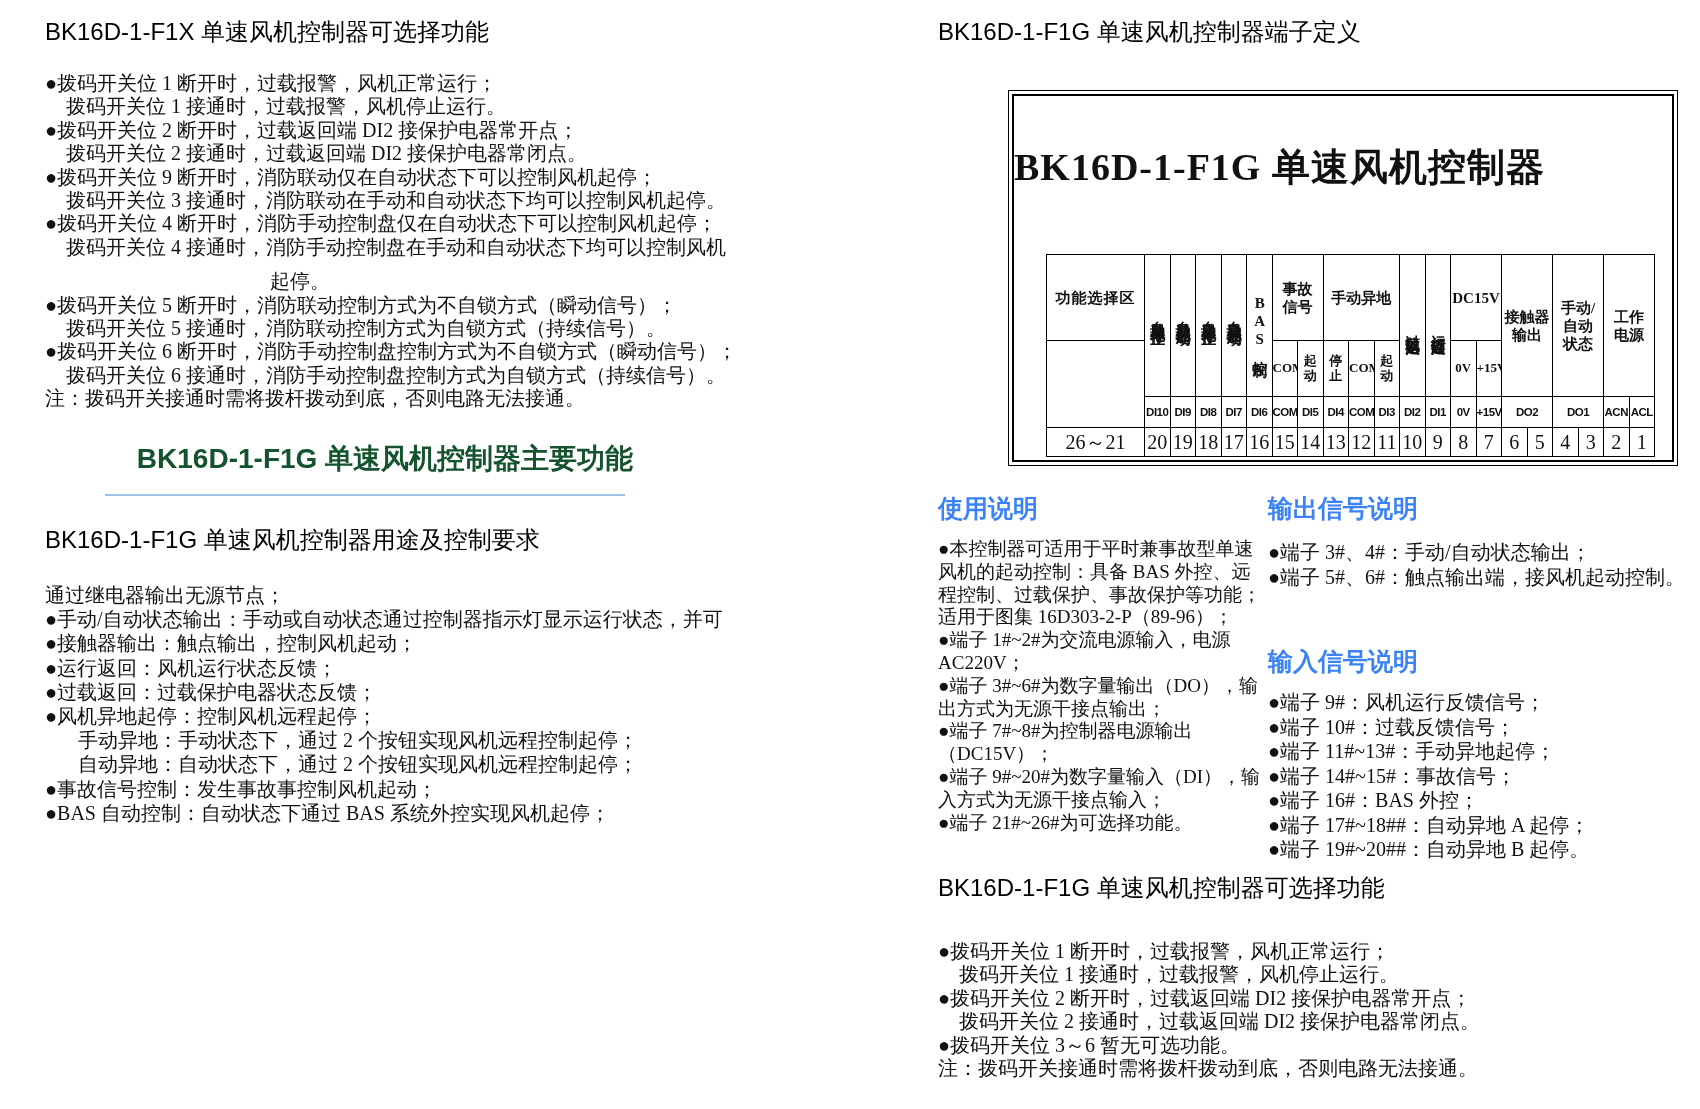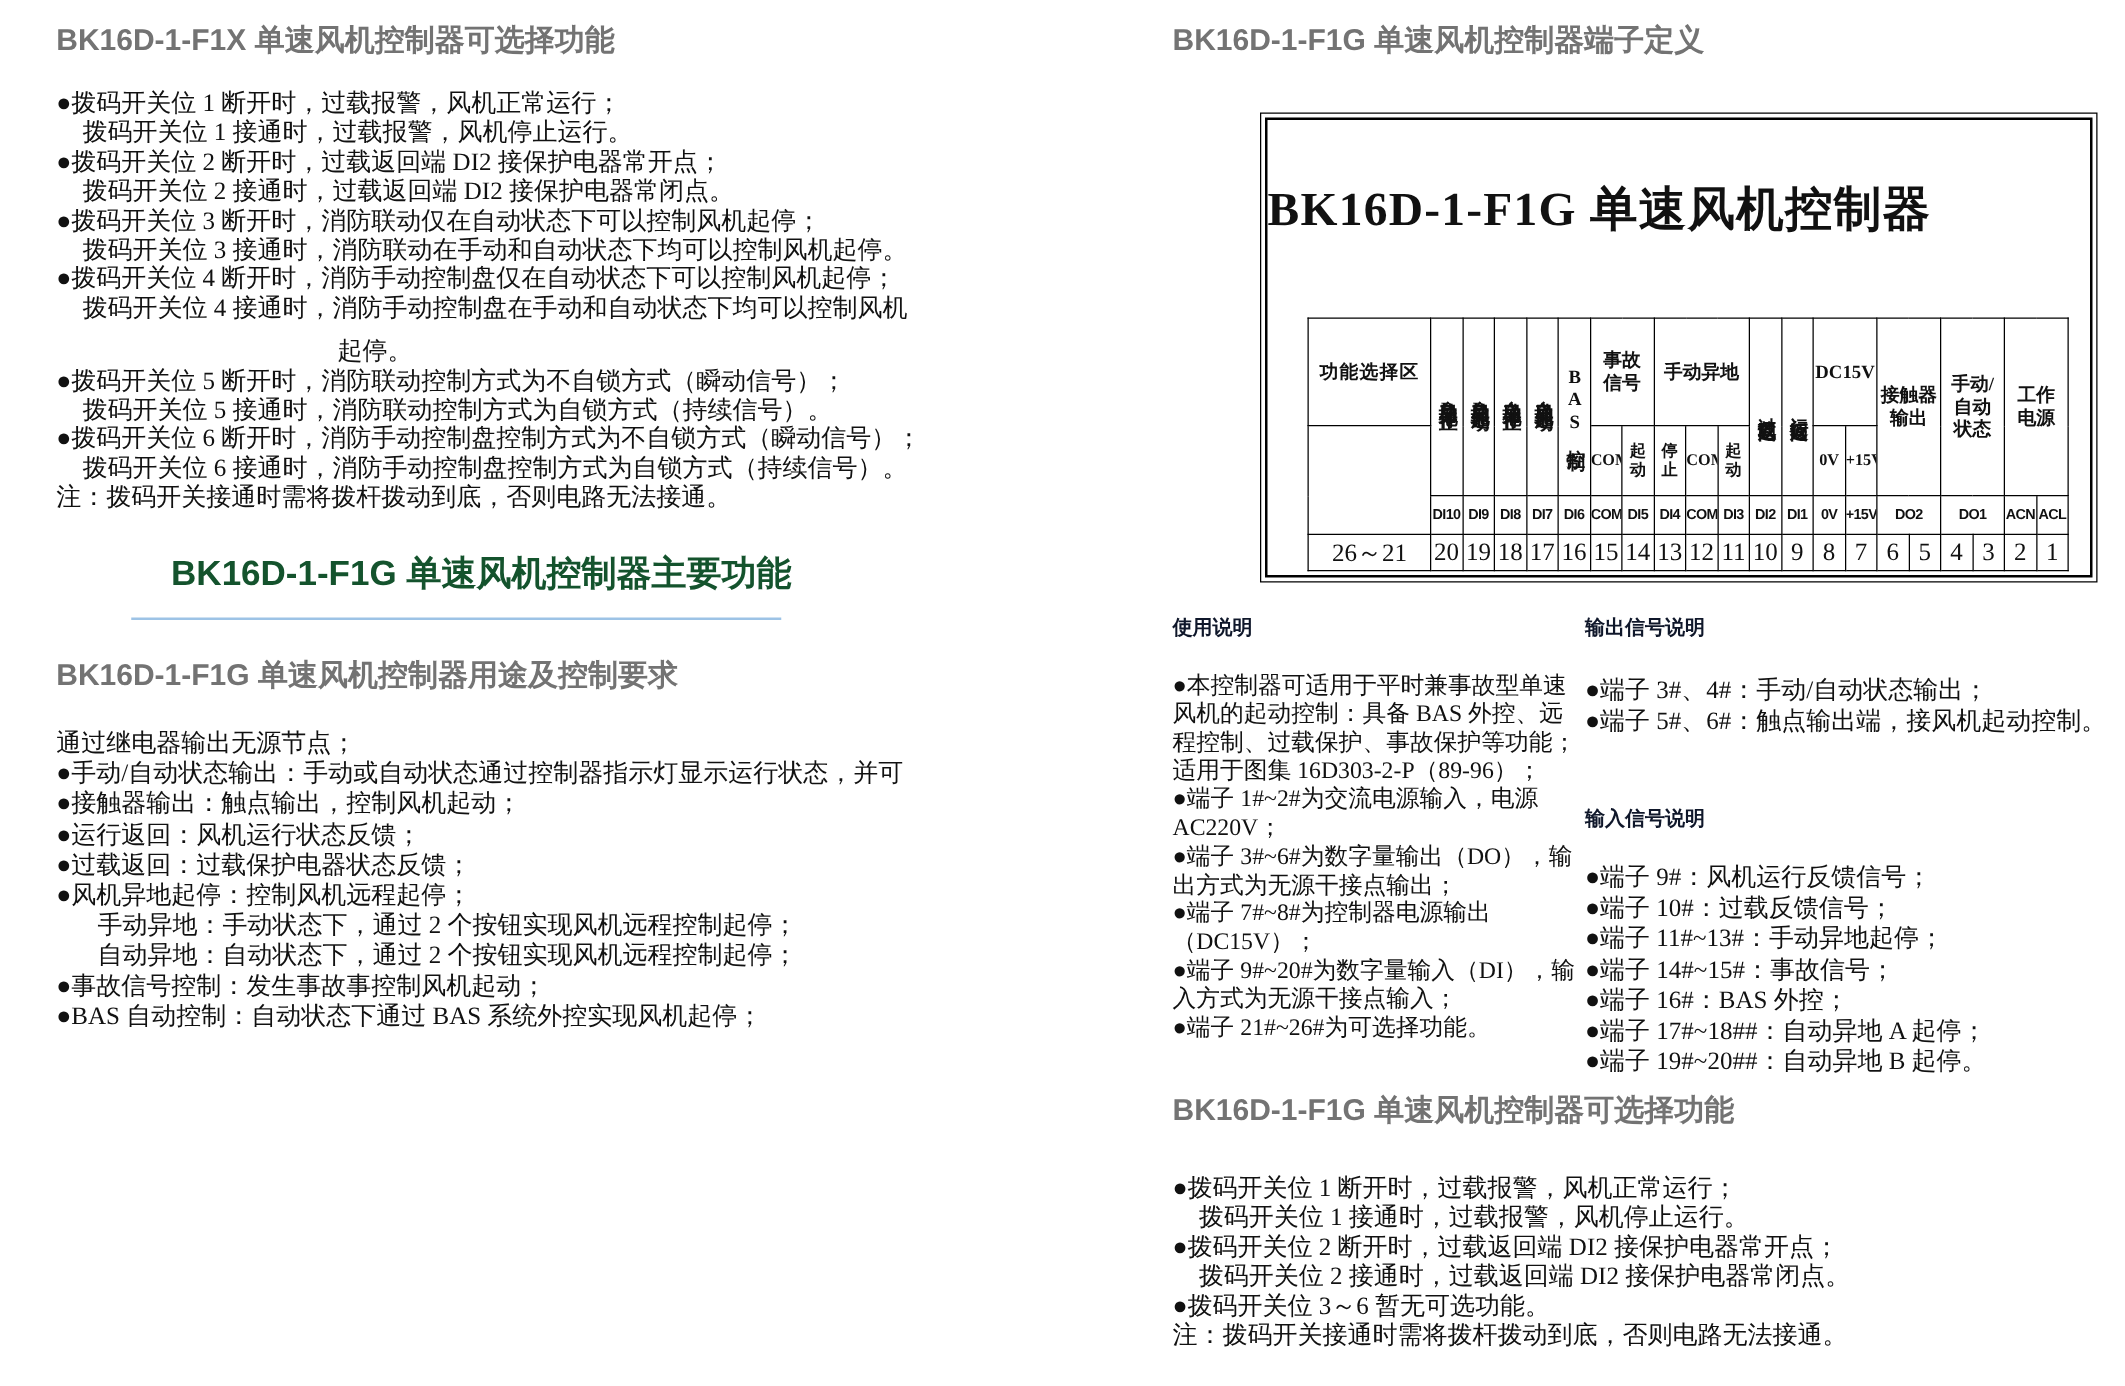--- a/index.html
+++ b/index.html
@@ -1,25 +1,25 @@
 <!DOCTYPE html>
 <html><head>
 <meta charset="utf-8">
 <style>
   html,body{margin:0;padding:0;background:#fff;}
   .page{position:relative;width:1700px;height:1109px;background:#ffffff;overflow:hidden;
         font-family:"Liberation Serif","DejaVu Serif",serif;color:#111;}
   .abs{position:absolute;}
-  .h-blue{font-family:"Liberation Sans","DejaVu Sans",sans-serif;font-weight:700;
-          color:#737373;font-size:24px;white-space:nowrap;}
+  .h-blue{font-family:"Liberation Sans","DejaVu Sans",sans-serif;font-weight:400;
+          color:#000000;font-size:24px;white-space:nowrap;}
   .h-center{font-family:"Liberation Sans","DejaVu Sans",sans-serif;font-weight:700;
             color:#14532d;font-size:28px;text-align:center;white-space:nowrap;}
   .rule{background:#9dc3e6;height:2px;}
   .h-black{font-family:"Liberation Sans","DejaVu Sans",sans-serif;font-weight:700;
-           color:#0f172a;font-size:16px;white-space:nowrap;}
+           color:#3b82f6;font-size:25px;white-space:nowrap;}
   .tlist .tline{font-size:20px;line-height:23.4px;white-space:nowrap;}
   .tlist2 .tline{font-size:20px;line-height:24.2px;white-space:nowrap;}
   .plist .tline{font-size:19px;line-height:22.8px;white-space:normal;}
   .plist25 .tline{font-size:20px;line-height:24.5px;white-space:normal;}
 
   
   .dbox{position:absolute;left:1008px;top:90px;width:668px;height:374px;border:1.5px solid #000;}
   .dbox-in{position:absolute;left:3px;top:3px;right:3px;bottom:3px;border:2px solid #000;}
   .dbox-title{position:absolute;left:0;right:0;top:46px;text-align:left;
               font-size:38px;font-weight:700;letter-spacing:1px;white-space:nowrap;}
@@ -44,21 +44,21 @@
 
 <div class="page">
 
   <div class="abs h-blue" style="left:45px;top:16px;">BK16D-1-F1X 单速风机控制器可选择功能</div>
 
   <div class="abs tlist" style="left:45px;top:72px;width:690px;">
       <div class="tline">●拨码开关位 1 断开时，过载报警，风机正常运行；</div>
       <div class="tline" style="padding-left: 21px;">拨码开关位 1 接通时，过载报警，风机停止运行。</div>
       <div class="tline">●拨码开关位 2 断开时，过载返回端 DI2 接保护电器常开点；</div>
       <div class="tline" style="padding-left: 21px;">拨码开关位 2 接通时，过载返回端 DI2 接保护电器常闭点。</div>
-      <div class="tline">●拨码开关位 3 断开时，消防联动仅在自动状态下可以控制风机起停；</div>
+      <div class="tline">●拨码开关位 9 断开时，消防联动仅在自动状态下可以控制风机起停；</div>
       <div class="tline" style="padding-left: 21px;">拨码开关位 3 接通时，消防联动在手动和自动状态下均可以控制风机起停。</div>
       <div class="tline">●拨码开关位 4 断开时，消防手动控制盘仅在自动状态下可以控制风机起停；</div>
       <div class="tline" style="padding-left: 21px;">拨码开关位 4 接通时，消防手动控制盘在手动和自动状态下均可以控制风机</div>
       <div class="tline" style="padding-left: 225px; margin-top: 11px;">起停。</div>
       <div class="tline">●拨码开关位 5 断开时，消防联动控制方式为不自锁方式（瞬动信号）；</div>
       <div class="tline" style="padding-left: 21px;">拨码开关位 5 接通时，消防联动控制方式为自锁方式（持续信号）。</div>
       <div class="tline">●拨码开关位 6 断开时，消防手动控制盘控制方式为不自锁方式（瞬动信号）；</div>
       <div class="tline" style="padding-left: 21px;">拨码开关位 6 接通时，消防手动控制盘控制方式为自锁方式（持续信号）。</div>
       <div class="tline">注：拨码开关接通时需将拨杆拨动到底，否则电路无法接通。</div>
     </div>

